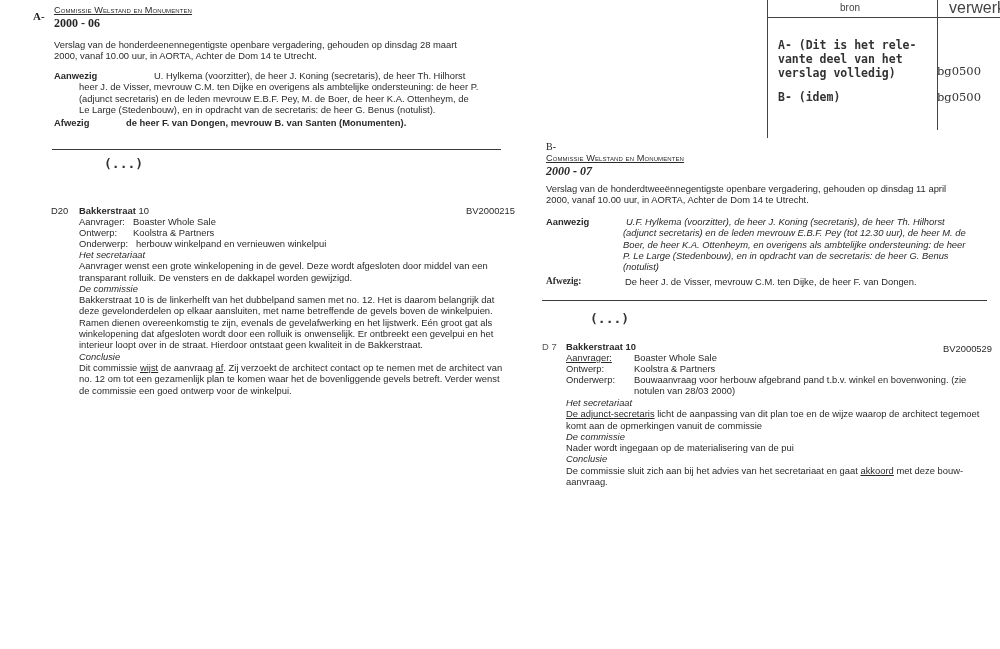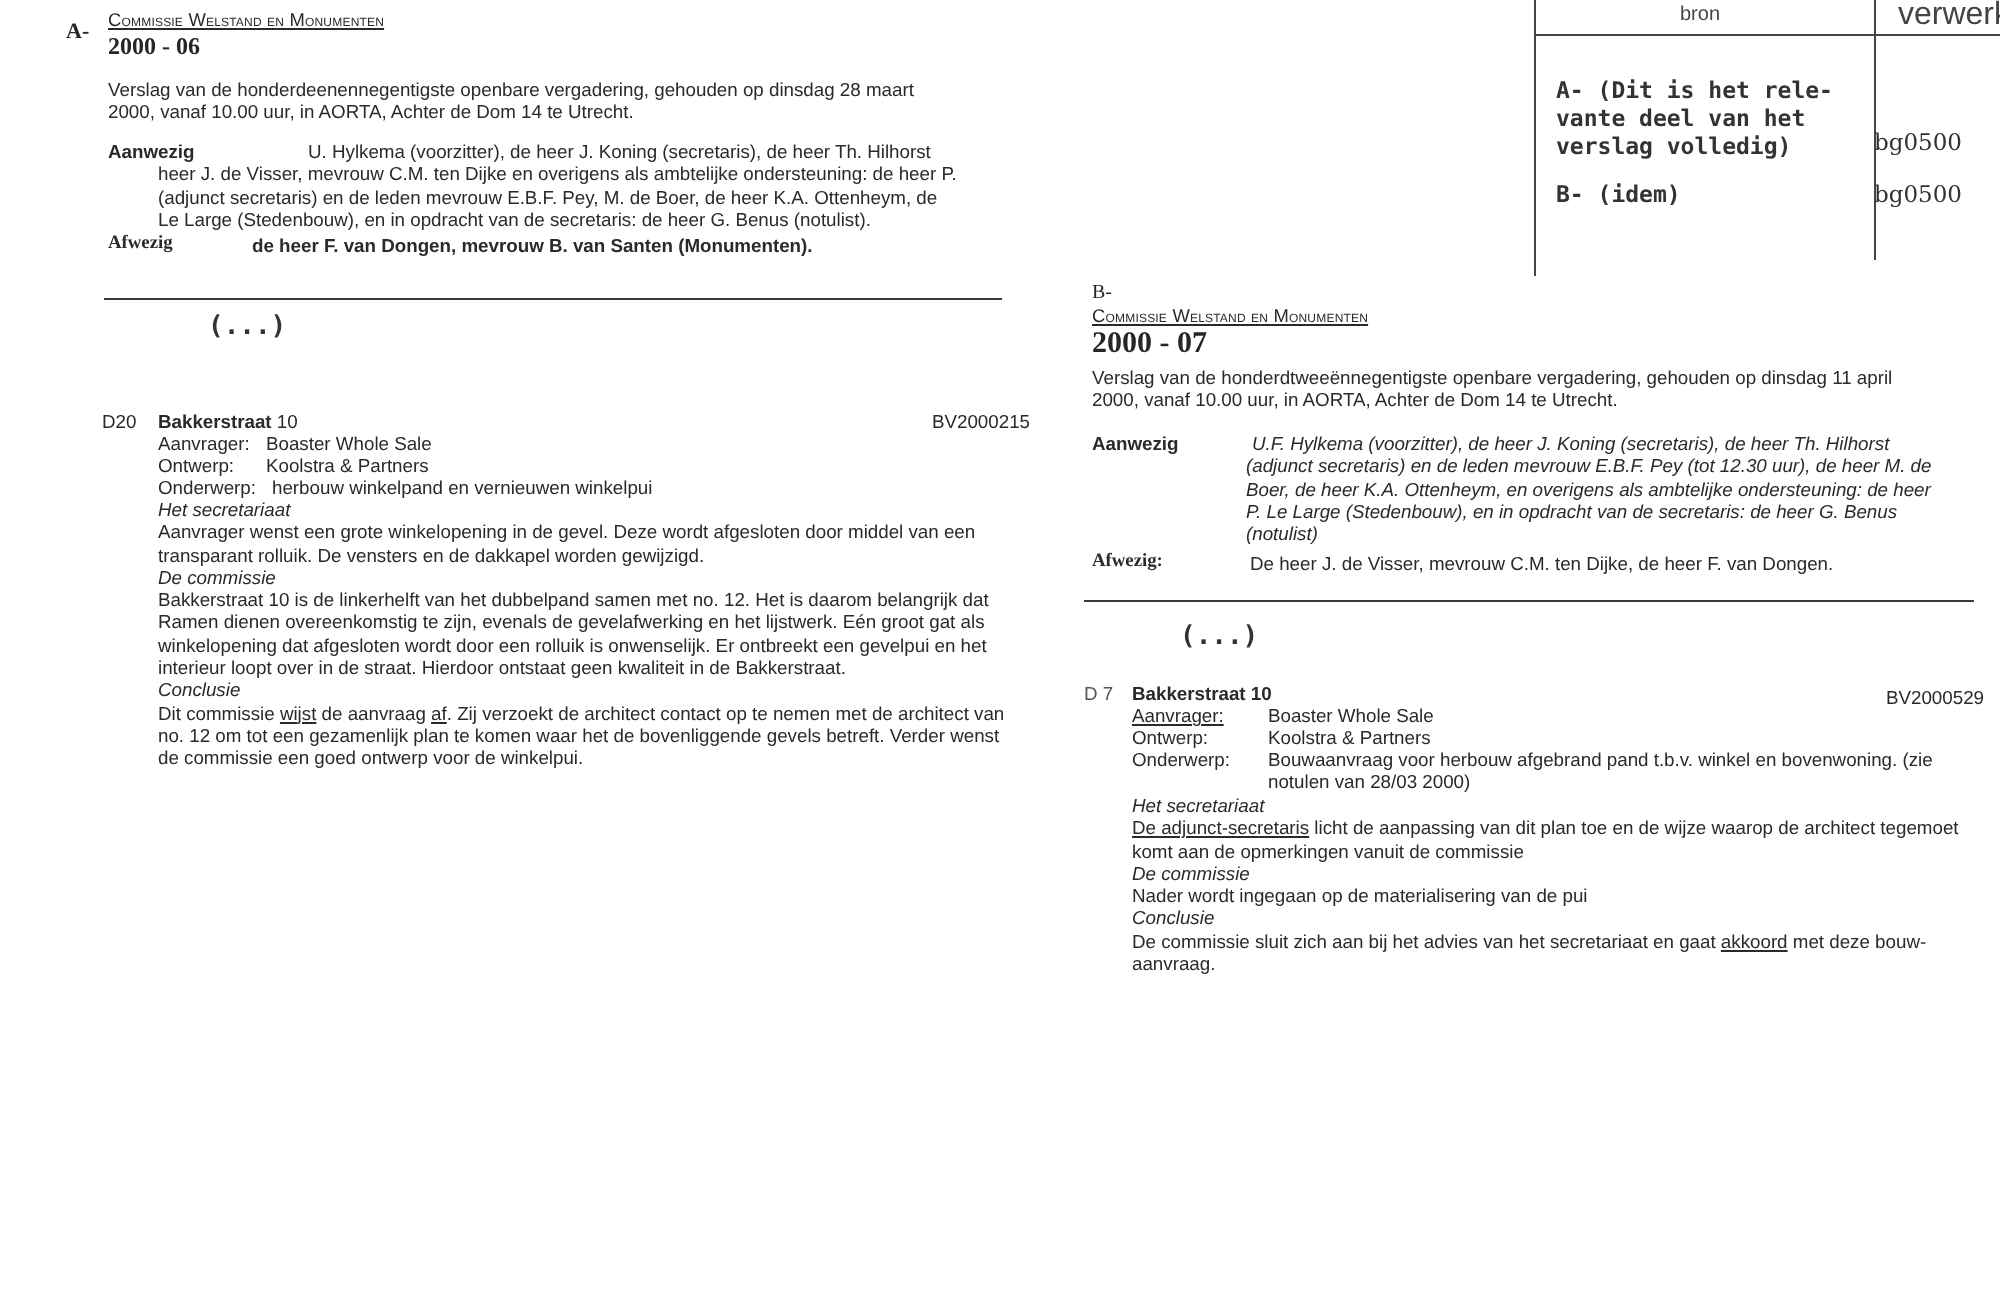--- a/index.html
+++ b/index.html
@@ -71,21 +71,21 @@
   </div>
 
   <div class="abs sans label-bold" style="left:54px; top:70px;">Aanwezig</div>
   <div class="abs sans" style="left:154px; top:70px; white-space:nowrap;">U. Hylkema (voorzitter), de heer J. Koning (secretaris), de heer Th. Hilhorst</div>
   <div class="para sans" style="left:79px; top:81.3px; white-space:nowrap;">
     <div>heer J. de Visser, mevrouw C.M. ten Dijke en overigens als ambtelijke ondersteuning: de heer P.</div>
     <div>(adjunct secretaris) en de leden mevrouw E.B.F. Pey, M. de Boer, de heer K.A. Ottenheym, de</div>
     <div>Le Large (Stedenbouw), en in opdracht van de secretaris: de heer G. Benus (notulist).</div>
   </div>
 
-  <div class="abs sans label-bold" style="left:54px; top:117px;font-family:Liberation Serif, serif;">Afwezig</div>
+  <div class="abs sans label-bold" style="left:54px; top:117px;">Afwezig</div>
   <div class="abs sans" style="left:126px; top:117px; white-space:nowrap;font-weight:bold;">de heer F. van Dongen, mevrouw B. van Santen (Monumenten).</div>
 
   <div class="hr" style="left:52px; top:149px; width:449px;"></div>
 
   <div class="abs mono" style="left:104px; top:156px; font-size:13px;">(...)</div>
 
   <div>
     <div class="abs sans" style="left:51px; top:205px;">D20</div>
     <div class="abs sans" style="left:79px; top:205px; white-space:nowrap;">
       <span class="label-bold">Bakkerstraat</span><span> 10</span>
@@ -98,37 +98,38 @@
     <div class="abs sans" style="left:133px; top:227px;">Koolstra &amp; Partners</div>
     <div class="abs sans" style="left:79px; top:238px;">Onderwerp:</div>
     <div class="abs sans" style="left:136px; top:238px; white-space:nowrap;">herbouw winkelpand en vernieuwen winkelpui</div>
 
     <div class="para sans" style="left:79px; top:249px; white-space:nowrap;">
       <div class="ital">Het secretariaat</div>
       <div>Aanvrager wenst een grote winkelopening in de gevel. Deze wordt afgesloten door middel van een</div>
       <div>transparant rolluik. De vensters en de dakkapel worden gewijzigd.</div>
       <div class="ital">De commissie</div>
       <div>Bakkerstraat 10 is de linkerhelft van het dubbelpand samen met no. 12. Het is daarom belangrijk dat</div>
+      <div>deze gevelonderdelen op elkaar aansluiten, met name betreffende de gevels boven de winkelpuien.</div>
       <div>Ramen dienen overeenkomstig te zijn, evenals de gevelafwerking en het lijstwerk. Eén groot gat als</div>
       <div>winkelopening dat afgesloten wordt door een rolluik is onwenselijk. Er ontbreekt een gevelpui en het</div>
       <div>interieur loopt over in de straat. Hierdoor ontstaat geen kwaliteit in de Bakkerstraat.</div>
       <div class="ital">Conclusie</div>
       <div>
         <span>Dit commissie </span><span class="u">wijst</span><span> de aanvraag </span><span class="u">af</span><span>. Zij verzoekt de architect contact op te nemen met de architect van</span>
       </div>
       <div>no. 12 om tot een gezamenlijk plan te komen waar het de bovenliggende gevels betreft. Verder wenst</div>
       <div>de commissie een goed ontwerp voor de winkelpui.</div>
     </div>
   </div>
 </div>
 
 <div>
   <div class="abs serif-bold" style="left:546px; top:141px; font-size:10px; font-weight:normal;">B-</div>
   <div class="abs smallcaps" style="left:546px; top:153px;">Commissie Welstand en Monumenten</div>
-  <div class="abs serif-bold" style="left:546px; top:164px; font-size:15px;">2000 - 07</div>
+  <div class="abs serif-bold" style="left:546px; top:164px; font-size:12px;font-style:italic;">2000 - 07</div>
 
   <div class="para sans" style="left:546px; top:183px; white-space:nowrap;">
     <div>Verslag van de honderdtweeënnegentigste openbare vergadering, gehouden op dinsdag 11 april</div>
     <div>2000, vanaf 10.00 uur, in AORTA, Achter de Dom 14 te Utrecht.</div>
   </div>
 
   <div class="abs sans label-bold" style="left:546px; top:216px;">Aanwezig</div>
   <div class="para sans" style="left:623px; top:216px; white-space:nowrap;font-style:italic;">
     <div style="padding-left:3px;">U.F. Hylkema (voorzitter), de heer J. Koning (secretaris), de heer Th. Hilhorst</div>
     <div>(adjunct secretaris) en de leden mevrouw E.B.F. Pey (tot 12.30 uur), de heer M. de</div>

